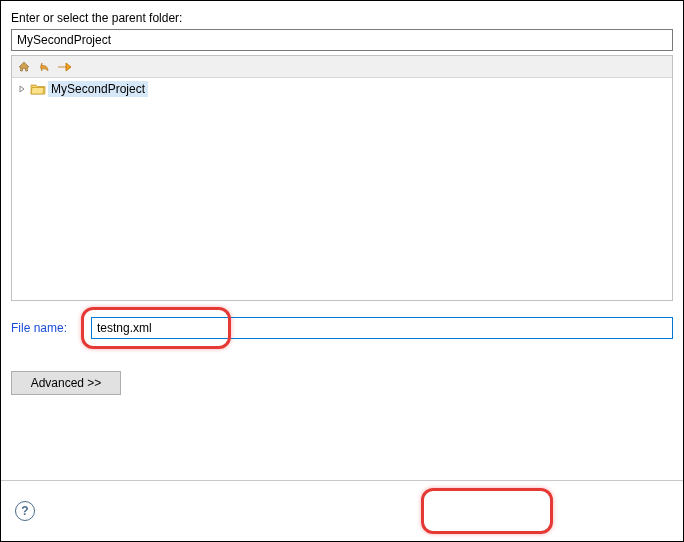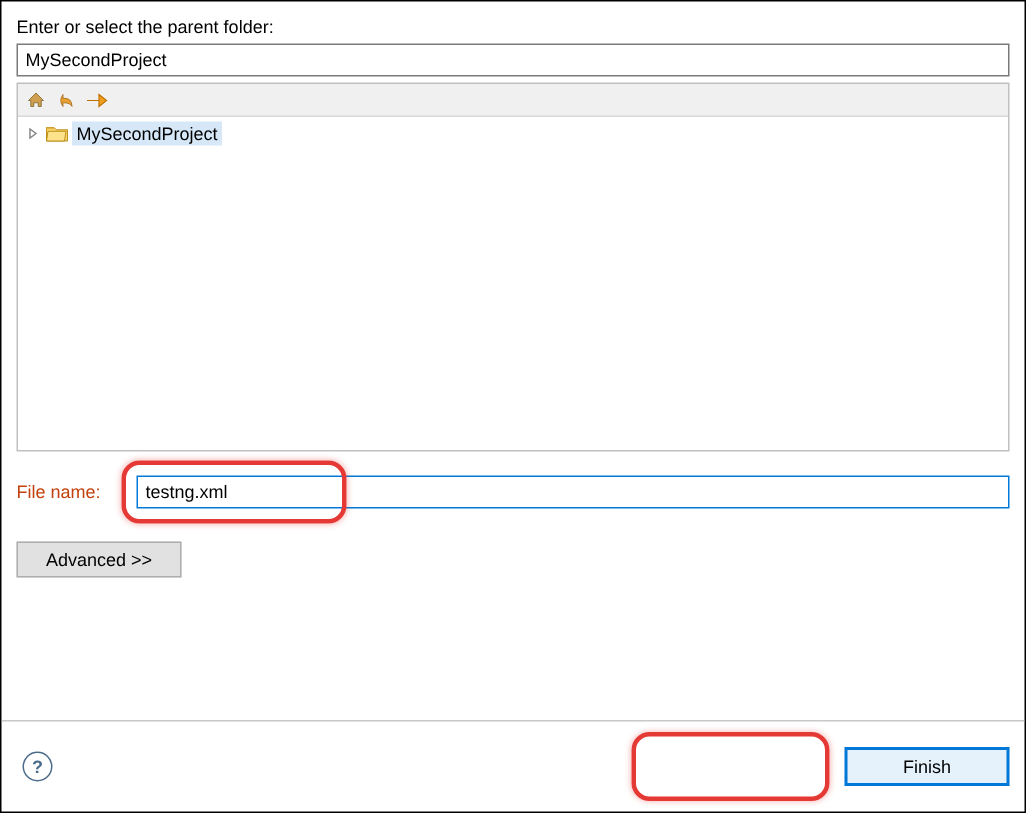--- a/index.html
+++ b/index.html
@@ -8,25 +8,25 @@
     .label { color: #000; margin-bottom: 4px; }
     .folder-input { width: 100%; height: 22px; border: 1px solid #7a7a7a; padding: 2px 5px; background: #fff; outline: none; }
     .tree-container { border: 1px solid #c0c0c0; margin-top: 4px; display: flex; flex-direction: column; height: 246px; }
     .tree-toolbar { background: #f0f0f0; border-bottom: 1px solid #d8d8d8; padding: 2px 4px; display: flex; gap: 4px; align-items: center; height: 22px; }
     .toolbar-icon { width: 16px; height: 16px; display: flex; align-items: center; justify-content: center; }
     .tree-body { flex: 1; background: #fff; padding: 2px; overflow: auto; }
     .tree-item { display: flex; align-items: center; gap: 2px; padding: 1px 2px; }
     .tree-expander { width: 12px; height: 12px; display: flex; align-items: center; justify-content: center; color: #888; }
     .tree-item .item-label { background: #d6e8f7; padding: 1px 3px; }
     .filename-row { display: flex; align-items: center; margin-top: 16px; gap: 4px; position: relative; }
-    .filename-label { color: #c2410c; white-space: nowrap; }
+    .filename-label { color: #1d4ed8; white-space: nowrap; }
     .filename-input-wrapper { flex: 1; margin-left: 20px; }
     .filename-input { width: 100%; height: 22px; border: 1px solid #0078d7; padding: 2px 5px; background: #fff; outline: none; }
     .highlight-red { position: absolute; border: 3px solid #e53935; border-radius: 12px; pointer-events: none; box-shadow: 0 0 4px rgba(229,57,53,0.4); }
-    .advanced-btn { margin-top: 22px; width: 110px; height: 24px; background: #e1e1e1; border: 1px solid #adadad; text-align: center; line-height: 22px; cursor: pointer; }
+    .advanced-btn { margin-top: 32px; width: 110px; height: 24px; background: #e1e1e1; border: 1px solid #adadad; text-align: center; line-height: 22px; cursor: pointer; }
     .spacer { flex: 1; }
     .separator { height: 1px; background: #c8c8c8; width: 100%; }
     .button-bar { display: flex; align-items: center; padding: 10px 10px 10px 14px; height: 60px; position: relative; }
     .help-icon { width: 20px; height: 20px; border: 1.5px solid #4a6b8a; border-radius: 50%; display: flex; align-items: center; justify-content: center; color: #4a6b8a; font-weight: bold; cursor: pointer; font-size: 12px; }
     .button-bar-spacer { flex: 1; }
     .btn { width: 110px; height: 26px; border: 1px solid #adadad; background: #e1e1e1; text-align: center; line-height: 24px; margin-left: 6px; cursor: pointer; }
     .btn-primary { border: 2px solid #0078d7; background: #e5f1fb; line-height: 22px; }
     svg { display: block; }
     .content-wrapper { position: relative; }
   </style>
@@ -85,16 +85,15 @@
 
     <button class="advanced-btn">Advanced &gt;&gt;</button>
     <div class="spacer"></div>
   </div>
 
   <div class="separator"></div>
 
   <div class="button-bar">
     <div class="help-icon">?</div>
     <div class="button-bar-spacer"></div>
-    <button class="btn btn-primary">Finish</button>
     <div class="highlight-red" style="right:130px; top:7px; width:132px; height:46px;"></div>
   </div>
 </div>
 
 </body></html>

